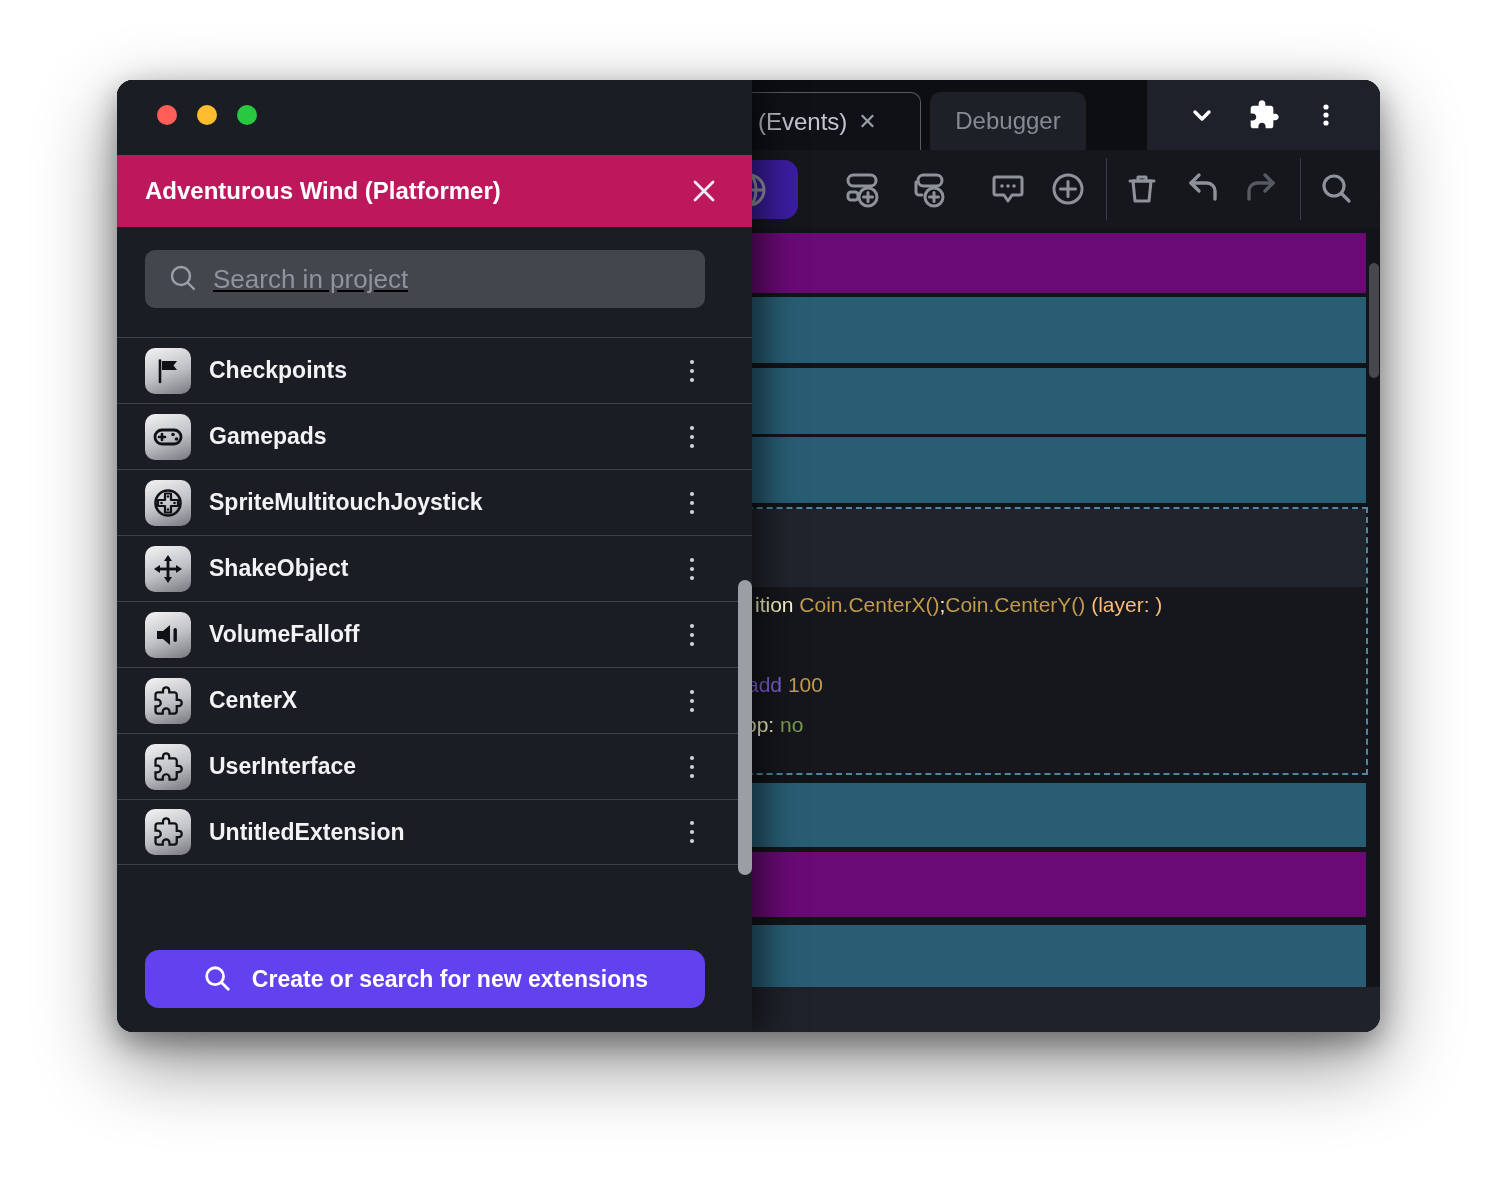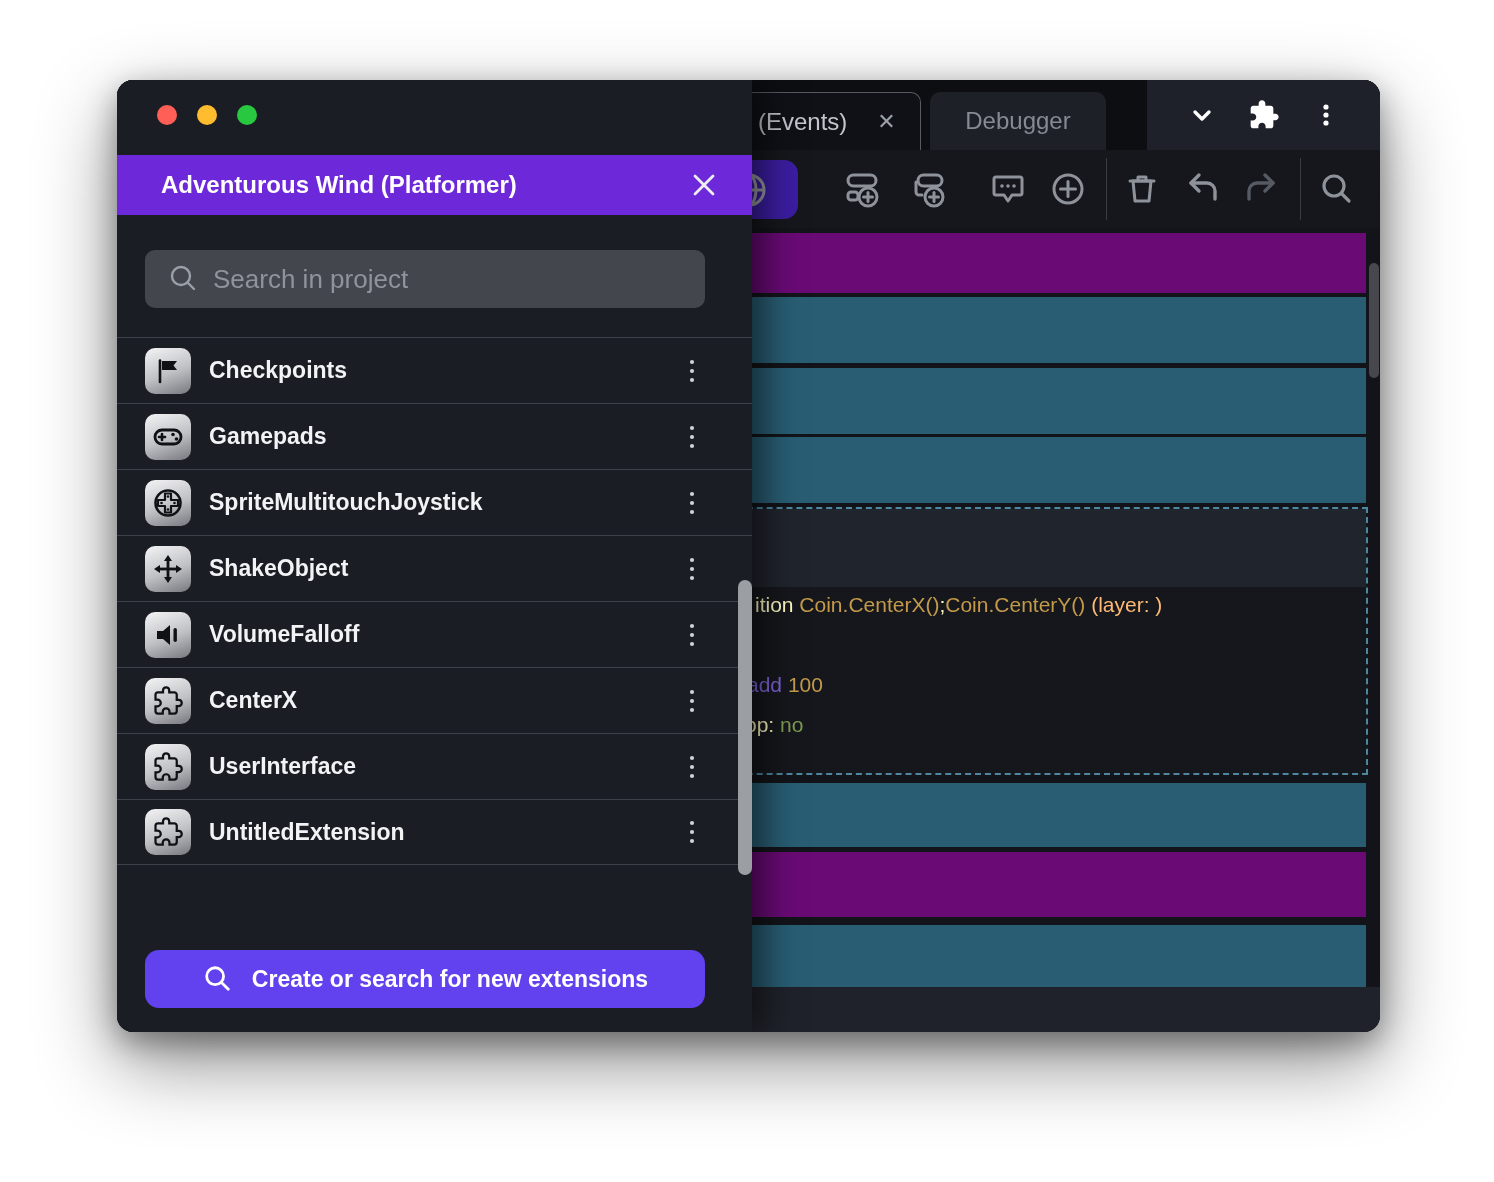--- a/index.html
+++ b/index.html
@@ -6,23 +6,23 @@
   html,body { width:1494px; height:1182px; background:#ffffff; font-family:"Liberation Sans", sans-serif; overflow:hidden; }
 
   .app-window {
     position:absolute; left:117px; top:80px; width:1263px; height:952px;
     background:#131419; border-radius:16px; overflow:hidden;
     box-shadow:0 30px 80px rgba(0,0,0,.45), 0 10px 30px rgba(0,0,0,.35);
   }
 
   
   .tabbar { position:absolute; left:0; top:0; width:100%; height:70px; background:#0d0e12; }
-  .tab { position:absolute; bottom:0; height:58px; display:flex; align-items:center; gap:30px; padding:0 22px; border-radius:10px 10px 0 0; }
+  .tab { position:absolute; bottom:0; height:58px; display:flex; align-items:center; gap:11px; padding:0 22px; border-radius:10px 10px 0 0; }
   .tab-events { left:618px; width:186px; background:#101117; border:1px solid #565a62; border-bottom:none; color:#c3c7cd; }
-  .tab-debugger { left:813px; width:176px; background:#1d2026; color:#858a93; justify-content:center; }
+  .tab-debugger { left:813px; width:156px; background:#1d2026; color:#858a93; justify-content:center; }
   .tab-label { font-size:24px; }
   .tab-close { background:none; border:none; color:#9aa0a8; font-size:22px; cursor:pointer; line-height:1; }
   .window-controls { position:absolute; right:0; top:0; width:233px; height:70px; background:#1e2129; display:flex; align-items:center; justify-content:space-around; padding:0 24px; }
   .wc-btn { background:none; border:none; color:#ffffff; display:flex; align-items:center; }
 
   .toolbar { position:absolute; left:0; top:70px; width:100%; height:78px; background:#16171c; }
   .tb-globe { position:absolute; left:583px; top:10px; width:98px; height:59px; background:#3b1da0; border:none; border-radius:14px; color:#9b9ca3; display:flex; align-items:center; justify-content:center; }
   .tb-btn { position:absolute; top:12px; width:54px; height:54px; background:none; border:none; color:#8e929a; display:flex; align-items:center; justify-content:center; }
   .tb-btn.dim { color:#565a63; }
   .tb-div { position:absolute; top:8px; width:1px; height:62px; background:#3a3d45; }
@@ -37,25 +37,25 @@
   .tok-purple { color:#7f62d8; } .tok-green { color:#7d9b52; }
   .bottom-strip { position:absolute; left:0; top:907px; width:100%; height:45px; background:#1f222a; }
   .sheet-scrollbar { position:absolute; left:1252px; top:183px; width:10px; height:115px; background:#46484e; border-radius:5px; }
 
   
   .drawer { position:absolute; left:0; top:0; width:635px; height:952px; background:#1b1d24; box-shadow:14px 0 30px rgba(0,0,0,.5); }
   .titlebar { position:absolute; left:0; top:0; width:100%; height:75px; background:#1b1d24; }
   .traffic { position:absolute; top:25px; width:20px; height:20px; border-radius:50%; border:none; }
   .t-close { left:40px; background:#ff5f57; } .t-min { left:80px; background:#febc2e; } .t-zoom { left:120px; background:#28c840; }
 
-  .drawer-header { position:absolute; left:0; top:75px; width:100%; height:60px; background:#6d28d9; display:flex; align-items:center;padding-left:16px; }
+  .drawer-header { position:absolute; left:0; top:75px; width:100%; height:72px; background:#be185d; display:flex; align-items:center; }
   .drawer-title { color:#ffffff; font-size:24px; font-weight:700; margin-left:28px; flex:1; }
   .drawer-close { background:none; border:none; color:#eceef2; margin-right:34px; display:flex; }
 
-  .searchbox { position:absolute; left:28px; top:170px; width:560px; height:58px; background:#44464e; border-radius:10px; display:flex; align-items:center; }
+  .searchbox { position:absolute; left:28px; top:170px; width:560px; height:58px; background:#44464e; border-radius:10px; display:flex; align-items:center;text-decoration:underline; }
   .searchbox .mag { margin:0 14px 0 22px; color:#9aa0a8; display:flex; }
   .searchbox input { flex:1; background:transparent; border:none; outline:none; color:#e8eaee; font-size:26px; font-family:"Liberation Sans", sans-serif; }
   .searchbox input::placeholder { color:#8e939c; }
 
   .ext-list { position:absolute; left:0; top:257px; width:100%; }
   .ext-item { position:relative; height:66px; display:flex; align-items:center; border-top:1px solid #3c414c; padding-left:28px; cursor:pointer; }
   .ext-item:last-child { border-bottom:1px solid #3c414c; }
   .tile { width:46px; height:46px; border-radius:10px; background:linear-gradient(160deg,#f4f4f6 0%,#bfc0c4 55%,#76787e 100%); display:flex; align-items:center; justify-content:center; color:#101114; flex:0 0 auto; }
   .ext-label { color:#f2f3f5; font-size:23px; font-weight:600; margin-left:18px; flex:1; }
   .kebab { background:none; border:none; color:#cfd3d9; margin-right:52px; display:flex; }

